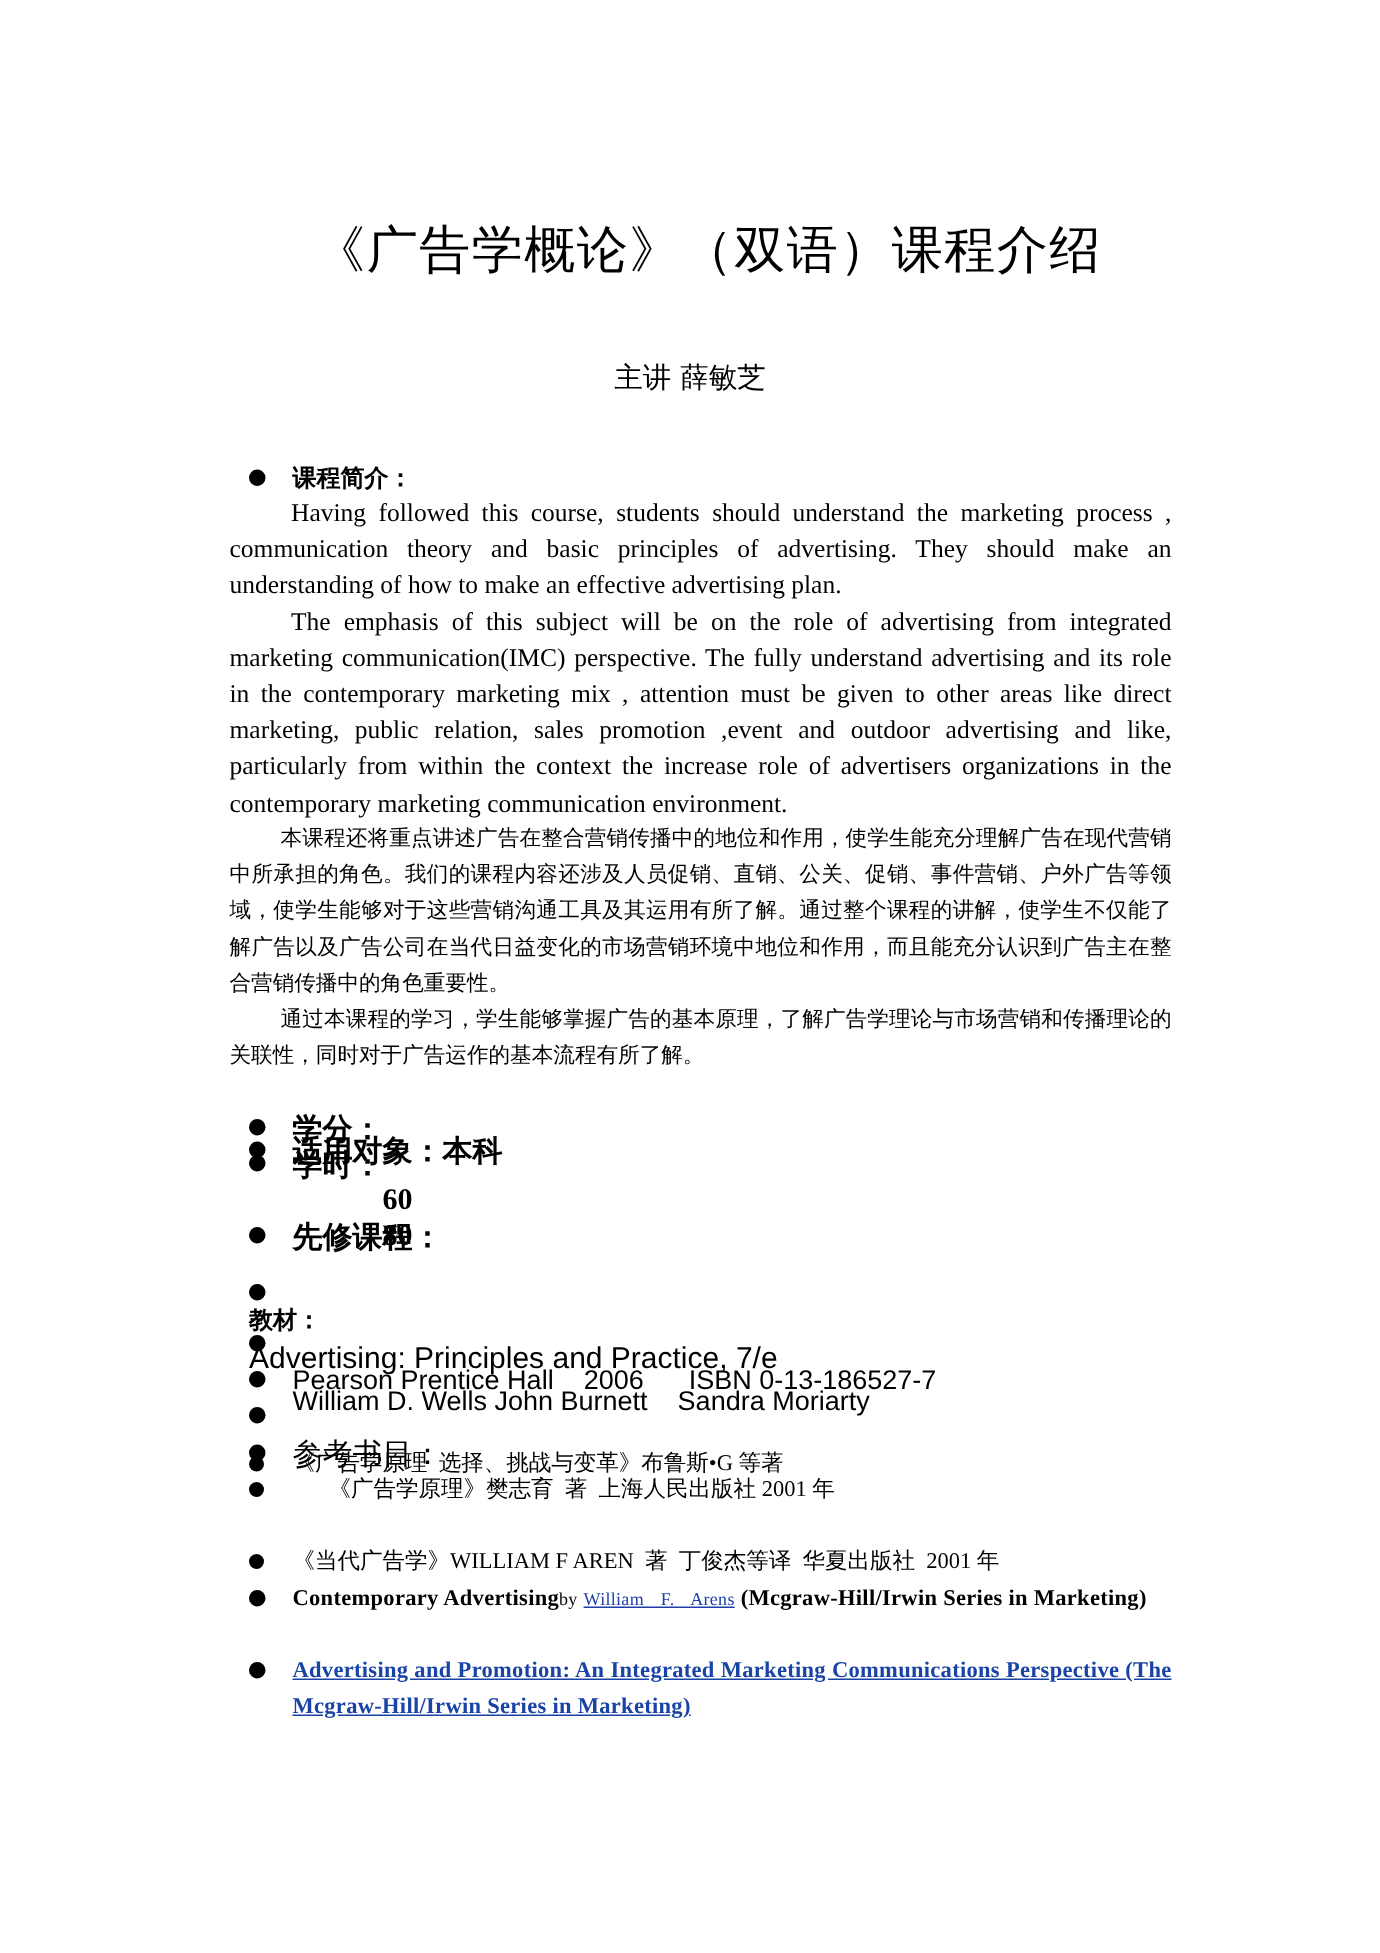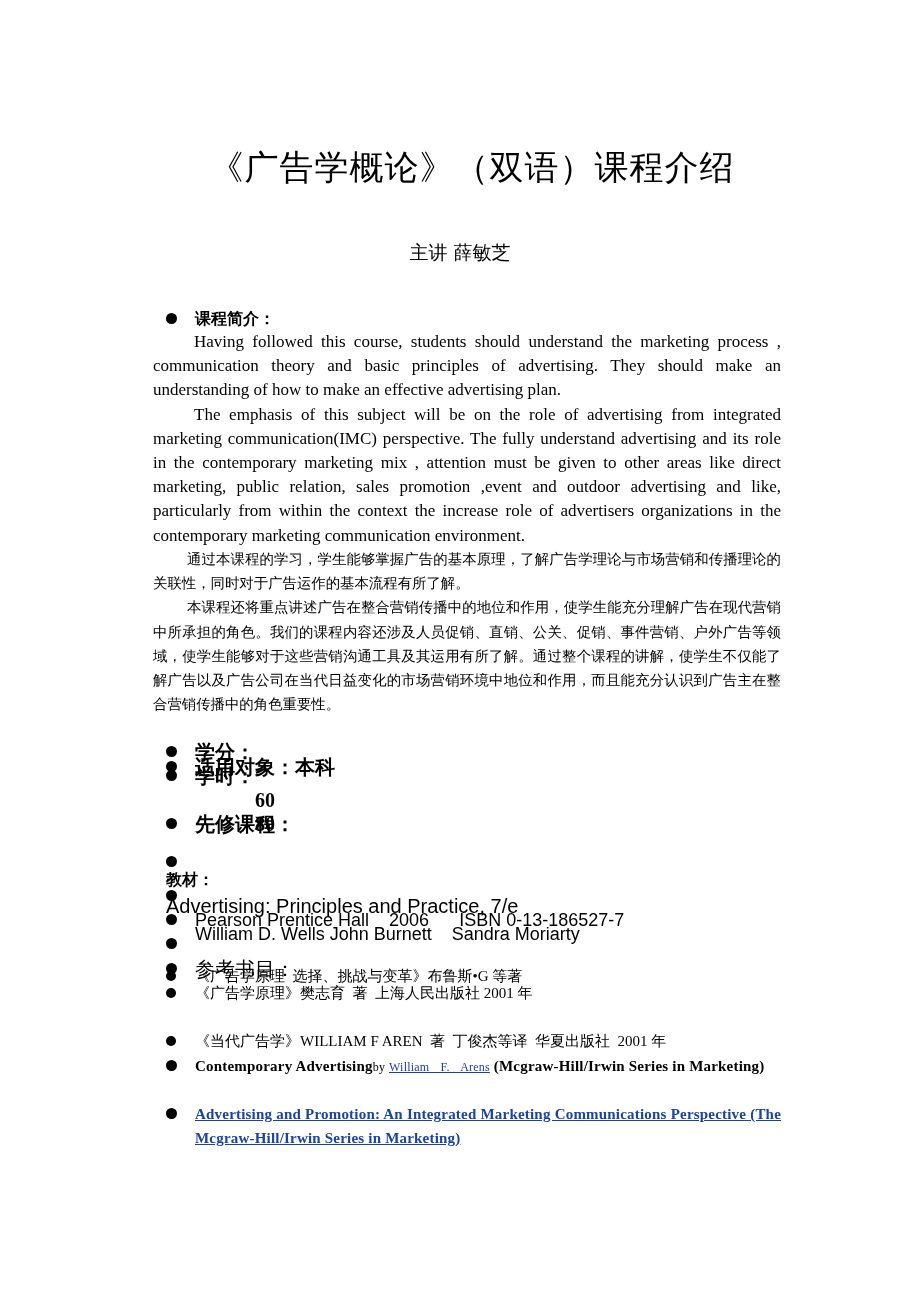--- a/index.html
+++ b/index.html
@@ -47,22 +47,22 @@
     <span class="dot"></span>
     <span class="cn-head">课程简介：</span>
   </div>
 
   <div class="para" style="top:330px;">
     <p>Having followed this course, students should understand the marketing process , communication theory and basic principles of advertising. They should make an understanding of how to make an effective advertising plan.</p>
     <p>The emphasis of this subject will be on the role of advertising from integrated marketing communication(IMC) perspective. The fully understand advertising and its role in the contemporary marketing mix , attention must be given to other areas like direct marketing, public relation, sales promotion ,event and outdoor advertising and like, particularly from within the context    the increase role of advertisers organizations in the contemporary marketing communication environment.</p>
   </div>
 
   <div class="para para-cn" style="top:547px;">
+    <p>本课程还将重点讲述广告在整合营销传播中的地位和作用，使学生能充分理解广告在现代营销中所承担的角色。我们的课程内容还涉及人员促销、直销、公关、促销、事件营销、户外广告等领域，使学生能够对于这些营销沟通工具及其运用有所了解。通过整个课程的讲解，使学生不仅能了解广告以及广告公司在当代日益变化的市场营销环境中地位和作用，而且能充分认识到广告主在整合营销传播中的角色重要性。</p>
     <p>通过本课程的学习，学生能够掌握广告的基本原理，了解广告学理论与市场营销和传播理论的关联性，同时对于广告运作的基本流程有所了解。</p>
-    <p>本课程还将重点讲述广告在整合营销传播中的地位和作用，使学生能充分理解广告在现代营销中所承担的角色。我们的课程内容还涉及人员促销、直销、公关、促销、事件营销、户外广告等领域，使学生能够对于这些营销沟通工具及其运用有所了解。通过整个课程的讲解，使学生不仅能了解广告以及广告公司在当代日益变化的市场营销环境中地位和作用，而且能充分认识到广告主在整合营销传播中的角色重要性。</p>
   </div>
 
   <div class="bullet-row info" style="top:740px;">
     <span class="dot"></span>
     <span>学分：</span>
       <span class="num">60</span>
   </div>
   <div class="bullet-row info" style="top:764px;">
     <span class="dot"></span>
     <span>学时：</span>
@@ -94,21 +94,21 @@
   </div>
   <div class="bullet-row sans-line" style="top:932px;">
     <span class="dot"></span>
     <span></span>
   </div>
 
   <div class="bullet-row info" style="top:957px;font-weight:normal;">
     <span class="dot"></span>
     <span>参考书目：</span>
   </div>
-  <div class="bullet-row ref" style="top:981px;">
+  <div class="bullet-row ref" style="top:981px;gap:24px;">
     <span class="dot"></span>
     <span style="white-space:pre;">《广告学原理》樊志育  著  上海人民出版社 2001 年</span>
   </div>
   <div class="bullet-row ref" style="top:964px;">
     <span class="dot"></span>
     <span style="white-space:pre;">《广告学原理  选择、挑战与变革》布鲁斯•G 等著</span>
   </div>
   <div class="bullet-row ref" style="top:1029px;">
     <span class="dot"></span>
     <span style="white-space:pre;">《当代广告学》WILLIAM F AREN  著  丁俊杰等译  华夏出版社  2001 年</span>

